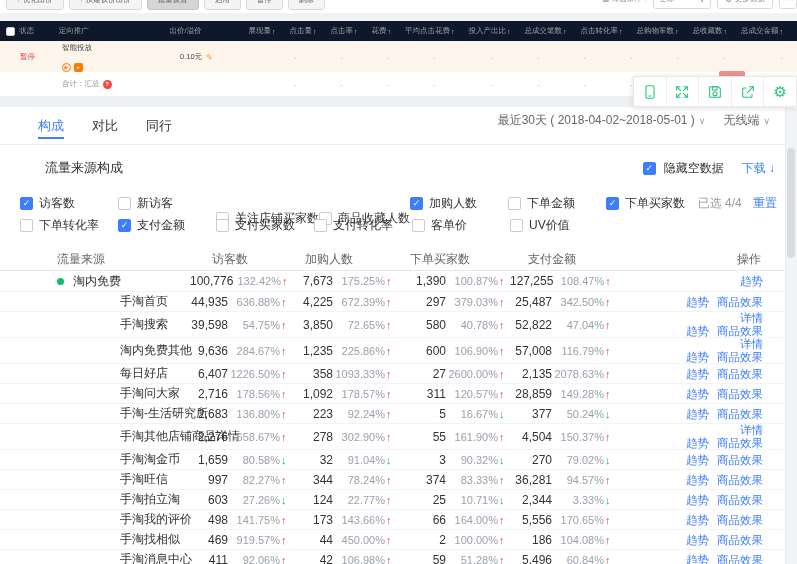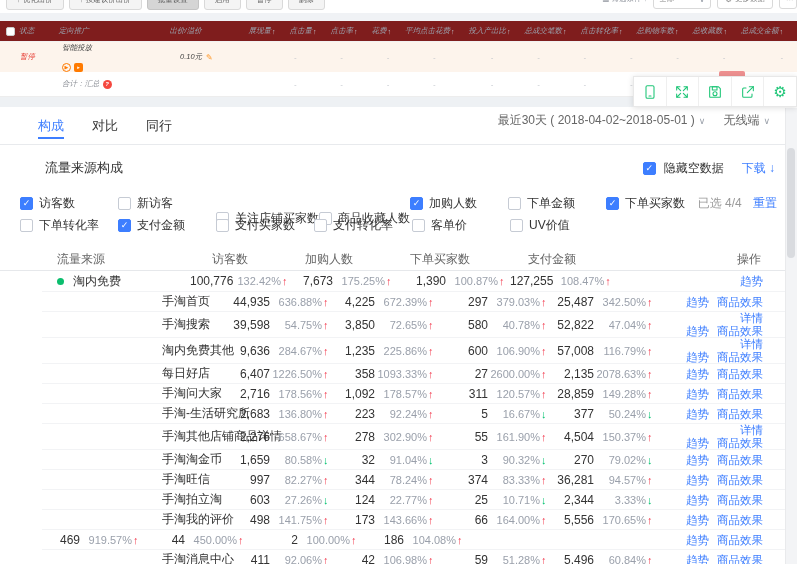--- a/index.html
+++ b/index.html
@@ -14,21 +14,21 @@
   .tt-right{position:absolute;right:0;top:-11px;display:flex;align-items:center;gap:6px;}
   .tt-filter{font-size:7.5px;color:#8a8f98;white-space:nowrap;}
   .tt-select{height:20px;width:58px;border:1px solid #d9d9d9;border-radius:3px;font-size:7.5px;color:#888;display:flex;align-items:center;justify-content:space-between;padding:0 5px;background:#fff;}
   .tt-more{height:20px;border:1px solid #d9d9d9;border-radius:3px;font-size:7.5px;color:#888;background:#fff;display:flex;align-items:center;padding:0 7px;gap:3px;}
   .tt-mini{height:20px;width:18px;border:1px solid #d9d9d9;border-radius:3px;font-size:7.5px;color:#999;background:#fff;}
 
   .gapband{height:8px;background:#f0f2f5;}
   .gapband2{height:10px;background:#eef1f4;}
 
   
-  .tt-table{font-size:7.5px;color:#9aa1ac;background:#7f1d1d;font-style:italic;}
+  .tt-table{font-size:7.5px;color:#9aa1ac;background:#0f172a;}
   .tt-hrow{display:flex;align-items:center;height:21px;border-bottom:1px solid #f1f1f1;}
   .tt-row{display:flex;align-items:center;height:30px;background:#fdf4ec;}
   .tt-total{display:flex;align-items:center;height:25px;border-bottom:1px solid #ededed;background:#fff;color:#8b8f96;}
   .tcell{display:flex;align-items:center;white-space:nowrap;overflow:visible;}
   .ckc{width:20px;padding-left:6px;}
   .c0{width:42px;}.c1{width:118px;}.c2{width:84px;}
   .cn{flex:1;justify-content:flex-end;padding-right:14px;}
   .cn.wide{flex:1.35;}
   .sortarr{color:#c3c8d0;margin-left:1px;font-size:7px;}
   .cbx{width:9px;height:9px;border:1px solid #ccc;border-radius:2px;background:#fff;display:inline-block;}
@@ -82,21 +82,21 @@
   .fhead{display:flex;align-items:center;height:22px;font-size:12px;color:#666;border-bottom:1px solid #e6e8eb;}
   .fhead .h-src{width:190px;padding-left:57px;}
   .h-m{text-align:right;}
   .h-m1{width:102px;padding-right:44px;}
   .h-m2{width:105px;padding-right:44px;}
   .h-m3{width:113px;padding-right:40px;}
   .h-m4{width:106px;padding-right:40px;}
   .h-act{flex:1;text-align:right;padding-right:36px;}
   .frow{display:flex;align-items:center;min-height:20px;}
   .frow.tall{min-height:26px;}
-  .frow + .frow{border-top:1px solid #f2f3f5;margin-left:42px;}
+  .frow + .frow{border-top:1px solid #f2f3f5;}
   .cell{display:flex;align-items:center;}
   .cell.src{width:190px;}
   .srcname{display:flex;align-items:center;padding-left:57px;font-size:12px;color:#333;white-space:nowrap;}
   .srcname.child{padding-left:120px;}
   .dot{width:7px;height:7px;border-radius:50%;background:#0bbe6e;margin-right:9px;flex:0 0 auto;}
   .cell.m{justify-content:flex-end;}
   .m0{width:102px;}.m1{width:105px;}.m2{width:113px;}.m3{width:106px;}
   .val{font-size:12px;color:#333;}
   .pct{font-size:11px;color:#9aa0ab;width:52px;text-align:right;}
   .arr{width:11px;text-align:left;font-size:11px;font-weight:700;margin-left:1px;}
@@ -826,20 +826,25 @@
               <span class="arr up">↑</span>
             </div>
             <div class="cell act">
               <div class="aline">
                 <span class="alink">趋势</span>
                 <span class="alink">商品效果</span>
               </div>
             </div>
           </div>
           <div class="frow">
+            <div class="cell src">
+              <div class="srcname child">
+                <span>手淘找相似</span>
+              </div>
+            </div>
             <div class="cell m m0">
               <span class="val">469</span>
               <span class="pct">919.57%</span>
               <span class="arr up">↑</span>
             </div>
             <div class="cell m m1">
               <span class="val">44</span>
               <span class="pct">450.00%</span>
               <span class="arr up">↑</span>
             </div>

